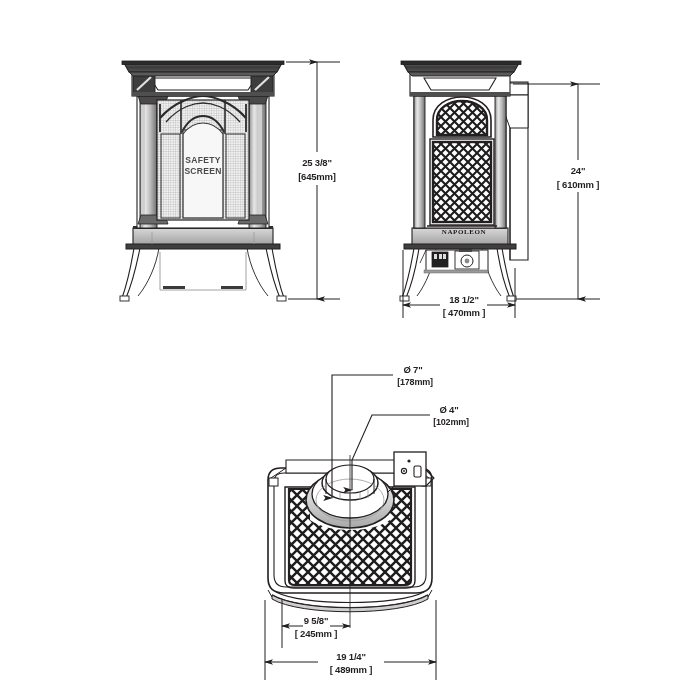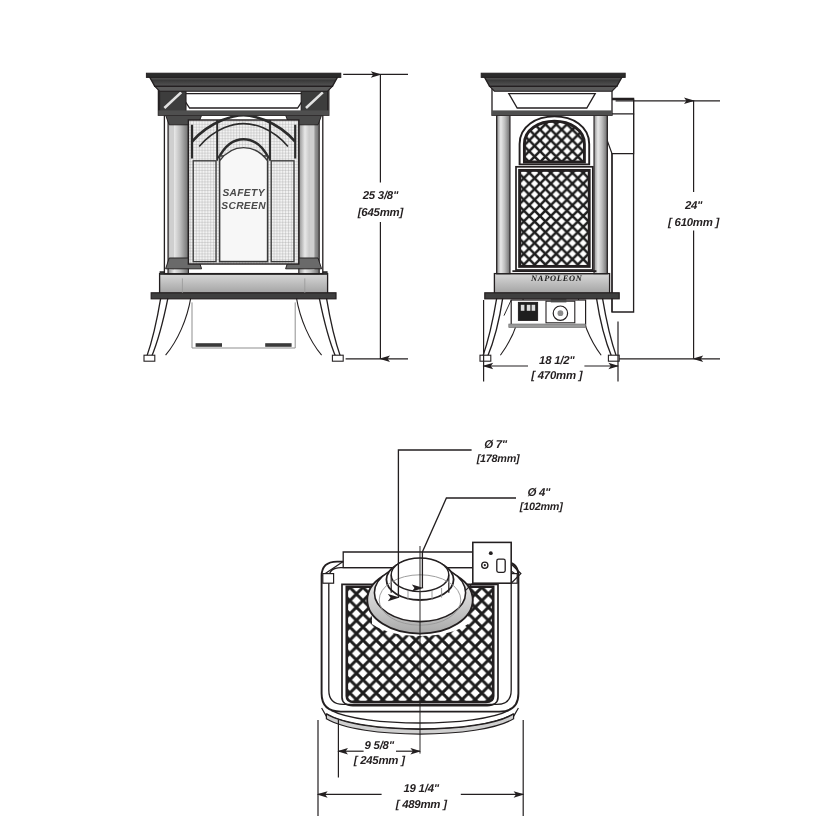--- a/index.html
+++ b/index.html
@@ -13,21 +13,20 @@
     height: 700px;
     font-family: "Liberation Sans", sans-serif;
     color: #231f20;
     overflow: hidden;
   }
   #sheet {
     position: relative;
     width: 700px;
     height: 600px;
     background: #ffffff;
-    font-style: italic;
   }
   #sheet svg {
     position: absolute;
     top: 0;
     left: 0;
   }
   .dimtext {
     font-family: "Liberation Sans", sans-serif;
     font-size: 9.5px;
     font-weight: bold;

